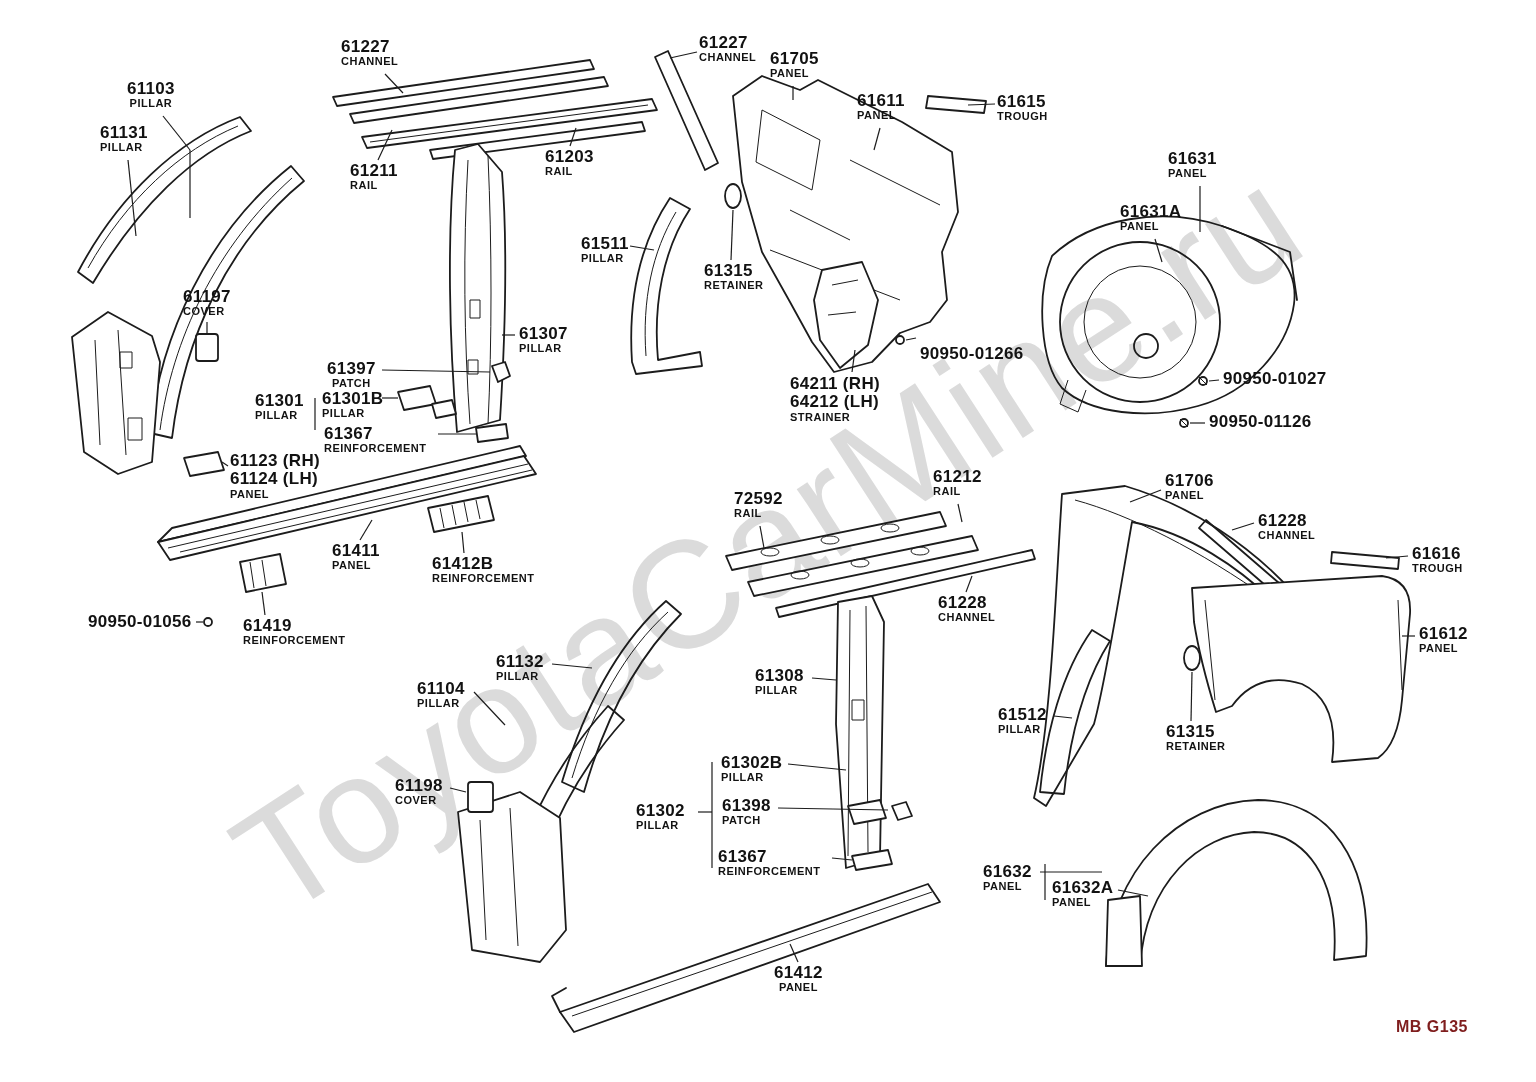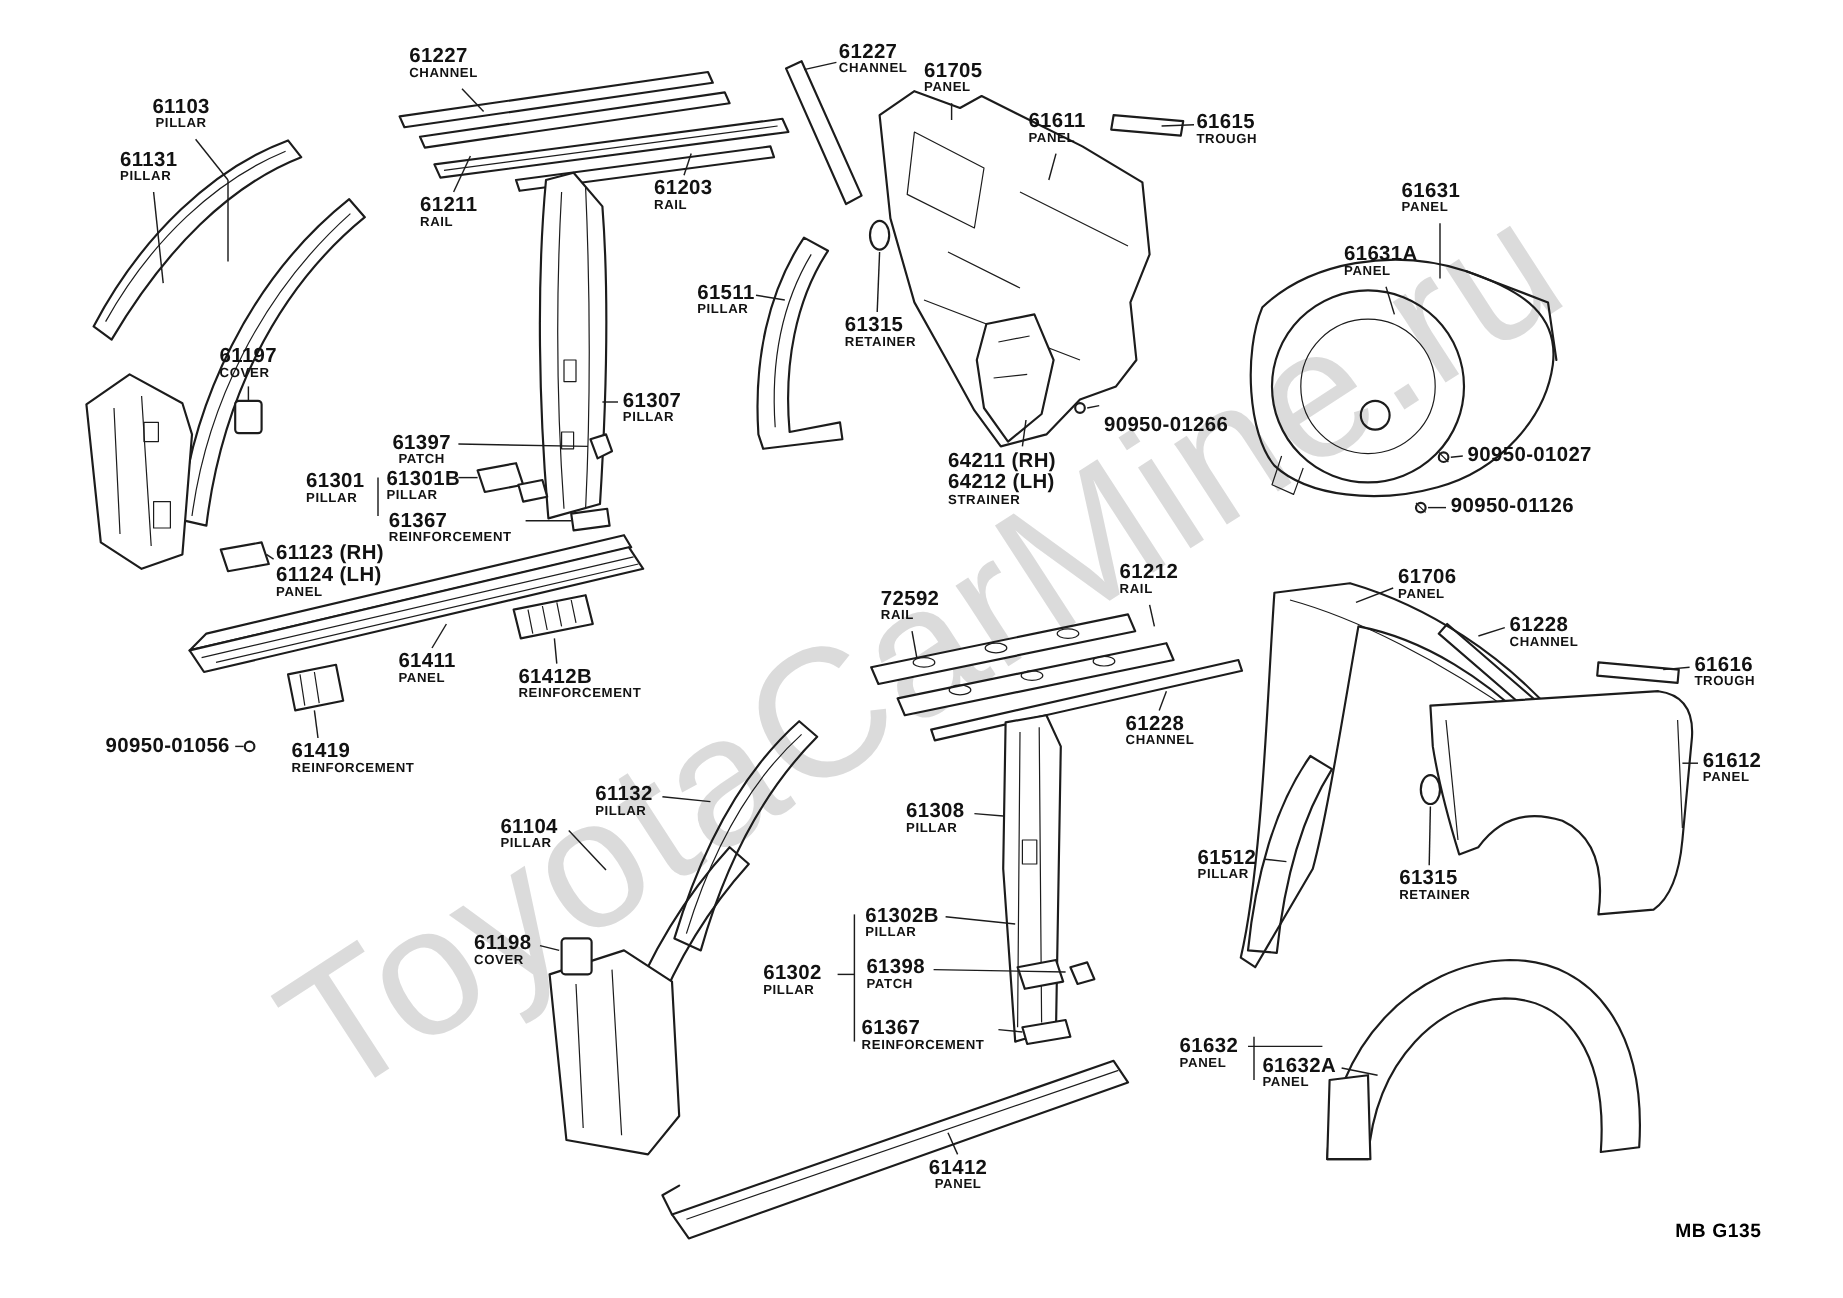--- a/index.html
+++ b/index.html
@@ -22,21 +22,21 @@
   .outline   { fill:none;    stroke:#1c1c1c; stroke-width:1.8; stroke-linejoin:round; stroke-linecap:round; }
   .outline-f { fill:#ffffff; stroke:#1c1c1c; stroke-width:1.8; stroke-linejoin:round; }
   .detail    { fill:none;    stroke:#1c1c1c; stroke-width:1;   stroke-linejoin:round; }
   .leader    { stroke:#1c1c1c; stroke-width:1.2; }
   #labels-layer { position:absolute; inset:0; z-index:3; }
   .part-label { position:absolute; color:#121212; line-height:1.08; white-space:nowrap; }
   .part-label .num  { font-size:17px; font-weight:700; letter-spacing:0.3px; }
   .part-label .word { font-size:11px; font-weight:700; letter-spacing:0.5px; }
   #footer-code {
     position:absolute; right:68px; bottom:46px; z-index:3;
-    font-size:16px; font-weight:700; color:#000000; letter-spacing:0.5px;
+    font-size:16px; font-weight:700; color:#7f1d1d; letter-spacing:0.5px;
   }
 </style>
 </head>
 <body>
 
 <div id="stage">
 
   <div id="watermark">ToyotaCarMine.ru</div>
 
   <svg id="art" width="1536" height="1082" viewBox="0 0 1536 1082">

